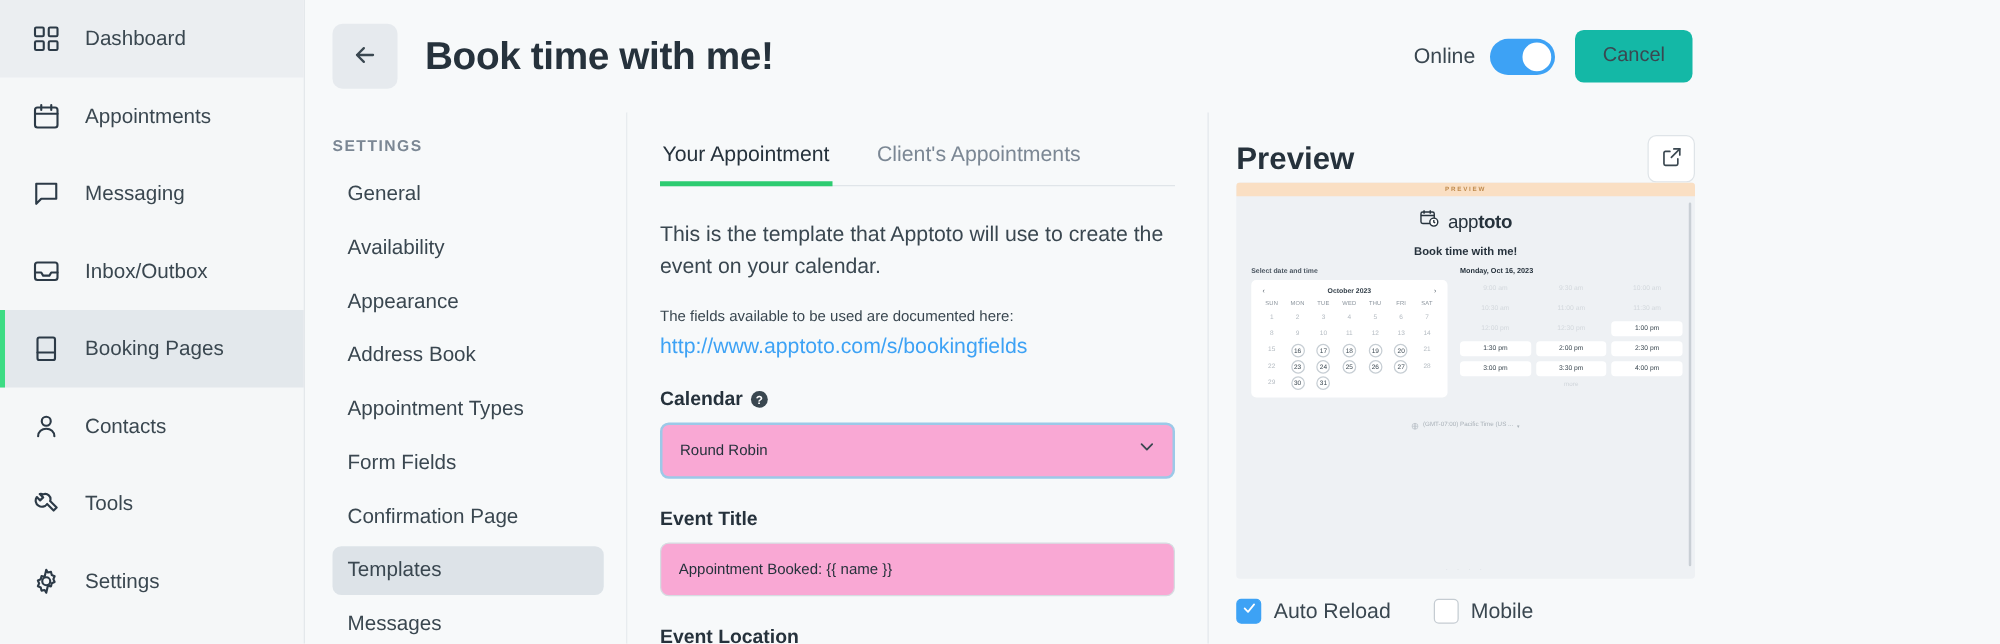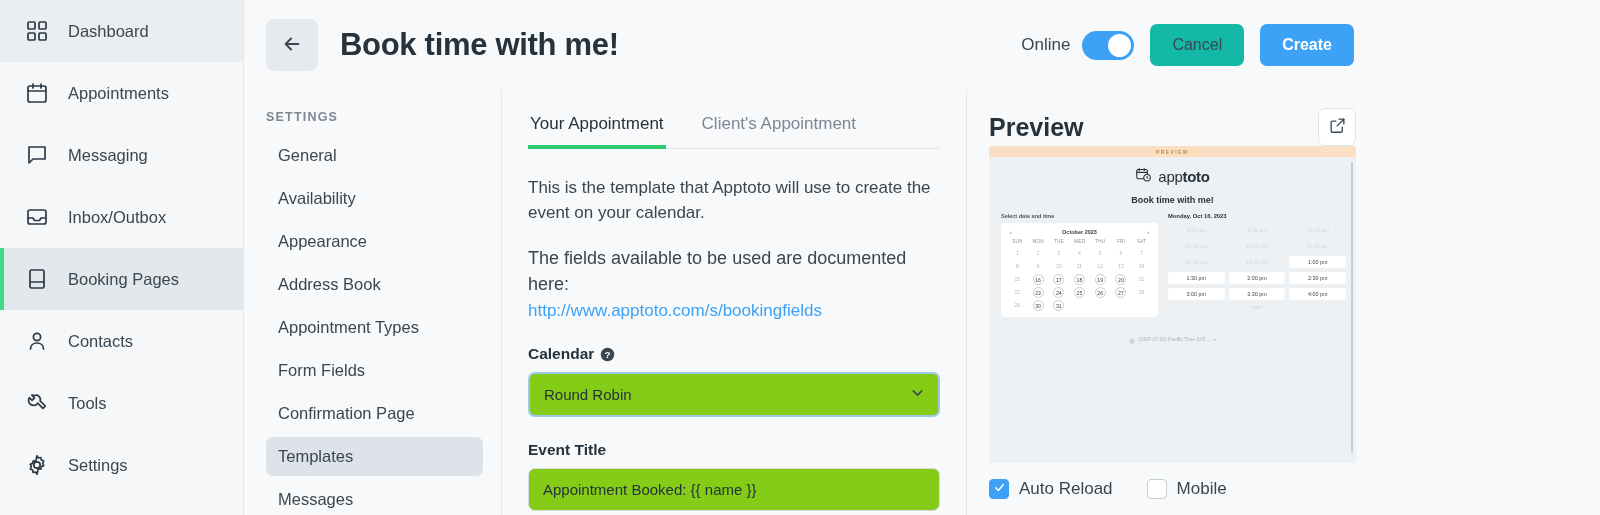--- a/index.html
+++ b/index.html
@@ -102,33 +102,33 @@
     background: #f7f9fa;
   }
   .tabs { display: flex; gap: 34px; border-bottom: 1px solid #e0e5e9; text-align: right; }
   .tab {
     font-size: 17px; padding: 8px 2px 11px 2px;
     color: #7b8794; cursor: pointer;
     border-bottom: 4px solid transparent; margin-bottom: -1px;
   }
   .tab.active { color: #26323c; border-bottom-color: #2ecc71; }
   .intro { font-size: 17px; color: #3a4750; margin-top: 27px; line-height: 1.45; }
-  .intro2 { font-size: 18px; color: #3a4750; margin-top: 20px; line-height: 1.45; }
+  .intro2 { font-size: 12px; color: #3a4750; margin-top: 20px; line-height: 1.45; }
   .link { color: #3da2f5; font-size: 17px; text-decoration: none; display: inline-block; margin-top: 4px; }
   .field { margin-top: 24px; }
   .field-label {
     font-size: 15.5px; font-weight: 700; color: #26323c;
     display: flex; align-items: center; gap: 6px; margin-bottom: 9px;
   }
   .help-ico { width: 15px; height: 15px; display: inline-block; }
   .help-ico svg { width: 15px; height: 15px; display: block; }
   .input {
     width: 100%; height: 43px; border-radius: 7px;
-    border: 1px solid #d6dce1; background: #84cc16;
-    font-size: 15px; color: #26323c; padding: 0 14px;
+    border: 1px solid #d6dce1; background: #f9a8d4;
+    font-size: 12px; color: #26323c; padding: 0 14px;
     font-family: inherit; outline: none;
   }
   .select-wrap { position: relative; }
   .select-wrap .input { border: 2px solid #9cc9e8; padding-right: 40px; height: 45px; }
   .chev {
     position: absolute; right: 14px; top: 50%; transform: translateY(-50%);
     pointer-events: none;
   }
   .chev svg { width: 17px; height: 17px; stroke: #3a4750; fill: none; stroke-width: 2; stroke-linecap: round; stroke-linejoin: round; }
 
@@ -310,21 +310,20 @@
       <h1 class="page-title">Book time with me!</h1>
 
       <div class="topbar-right">
         <div class="online-wrap">
           <span class="online-label">Online</span>
           <button class="toggle">
             <span class="knob"></span>
           </button>
         </div>
         <button class="btn btn-cancel">Cancel</button>
-        <button class="btn btn-create">Create</button>
       </div>
     </header>
 
     <div class="body-row">
 
       <aside class="settings-col">
         <div class="settings-head">SETTINGS</div>
         <div class="settings-item">General</div>
         <div class="settings-item">Availability</div>
         <div class="settings-item">Appearance</div>
@@ -333,21 +332,21 @@
         <div class="settings-item">Form Fields</div>
         <div class="settings-item">Confirmation Page</div>
         <div class="settings-item active">Templates</div>
         <div class="settings-item">Messages</div>
 
       </aside>
 
       <section class="main-col">
         <div class="tabs">
           <div class="tab active">Your Appointment</div>
-          <div class="tab">Client's Appointment</div>
+          <div class="tab">Client's Appointments</div>
         </div>
 
         <p class="intro">This is the template that Apptoto will use to create the event on your calendar.</p>
         <p class="intro2">The fields available to be used are documented here:</p>
         <a class="link" href="#">http://www.apptoto.com/s/bookingfields</a>
 
         <div class="field">
           <div class="field-label">
             <span>Calendar</span>
             <span class="help-ico">

